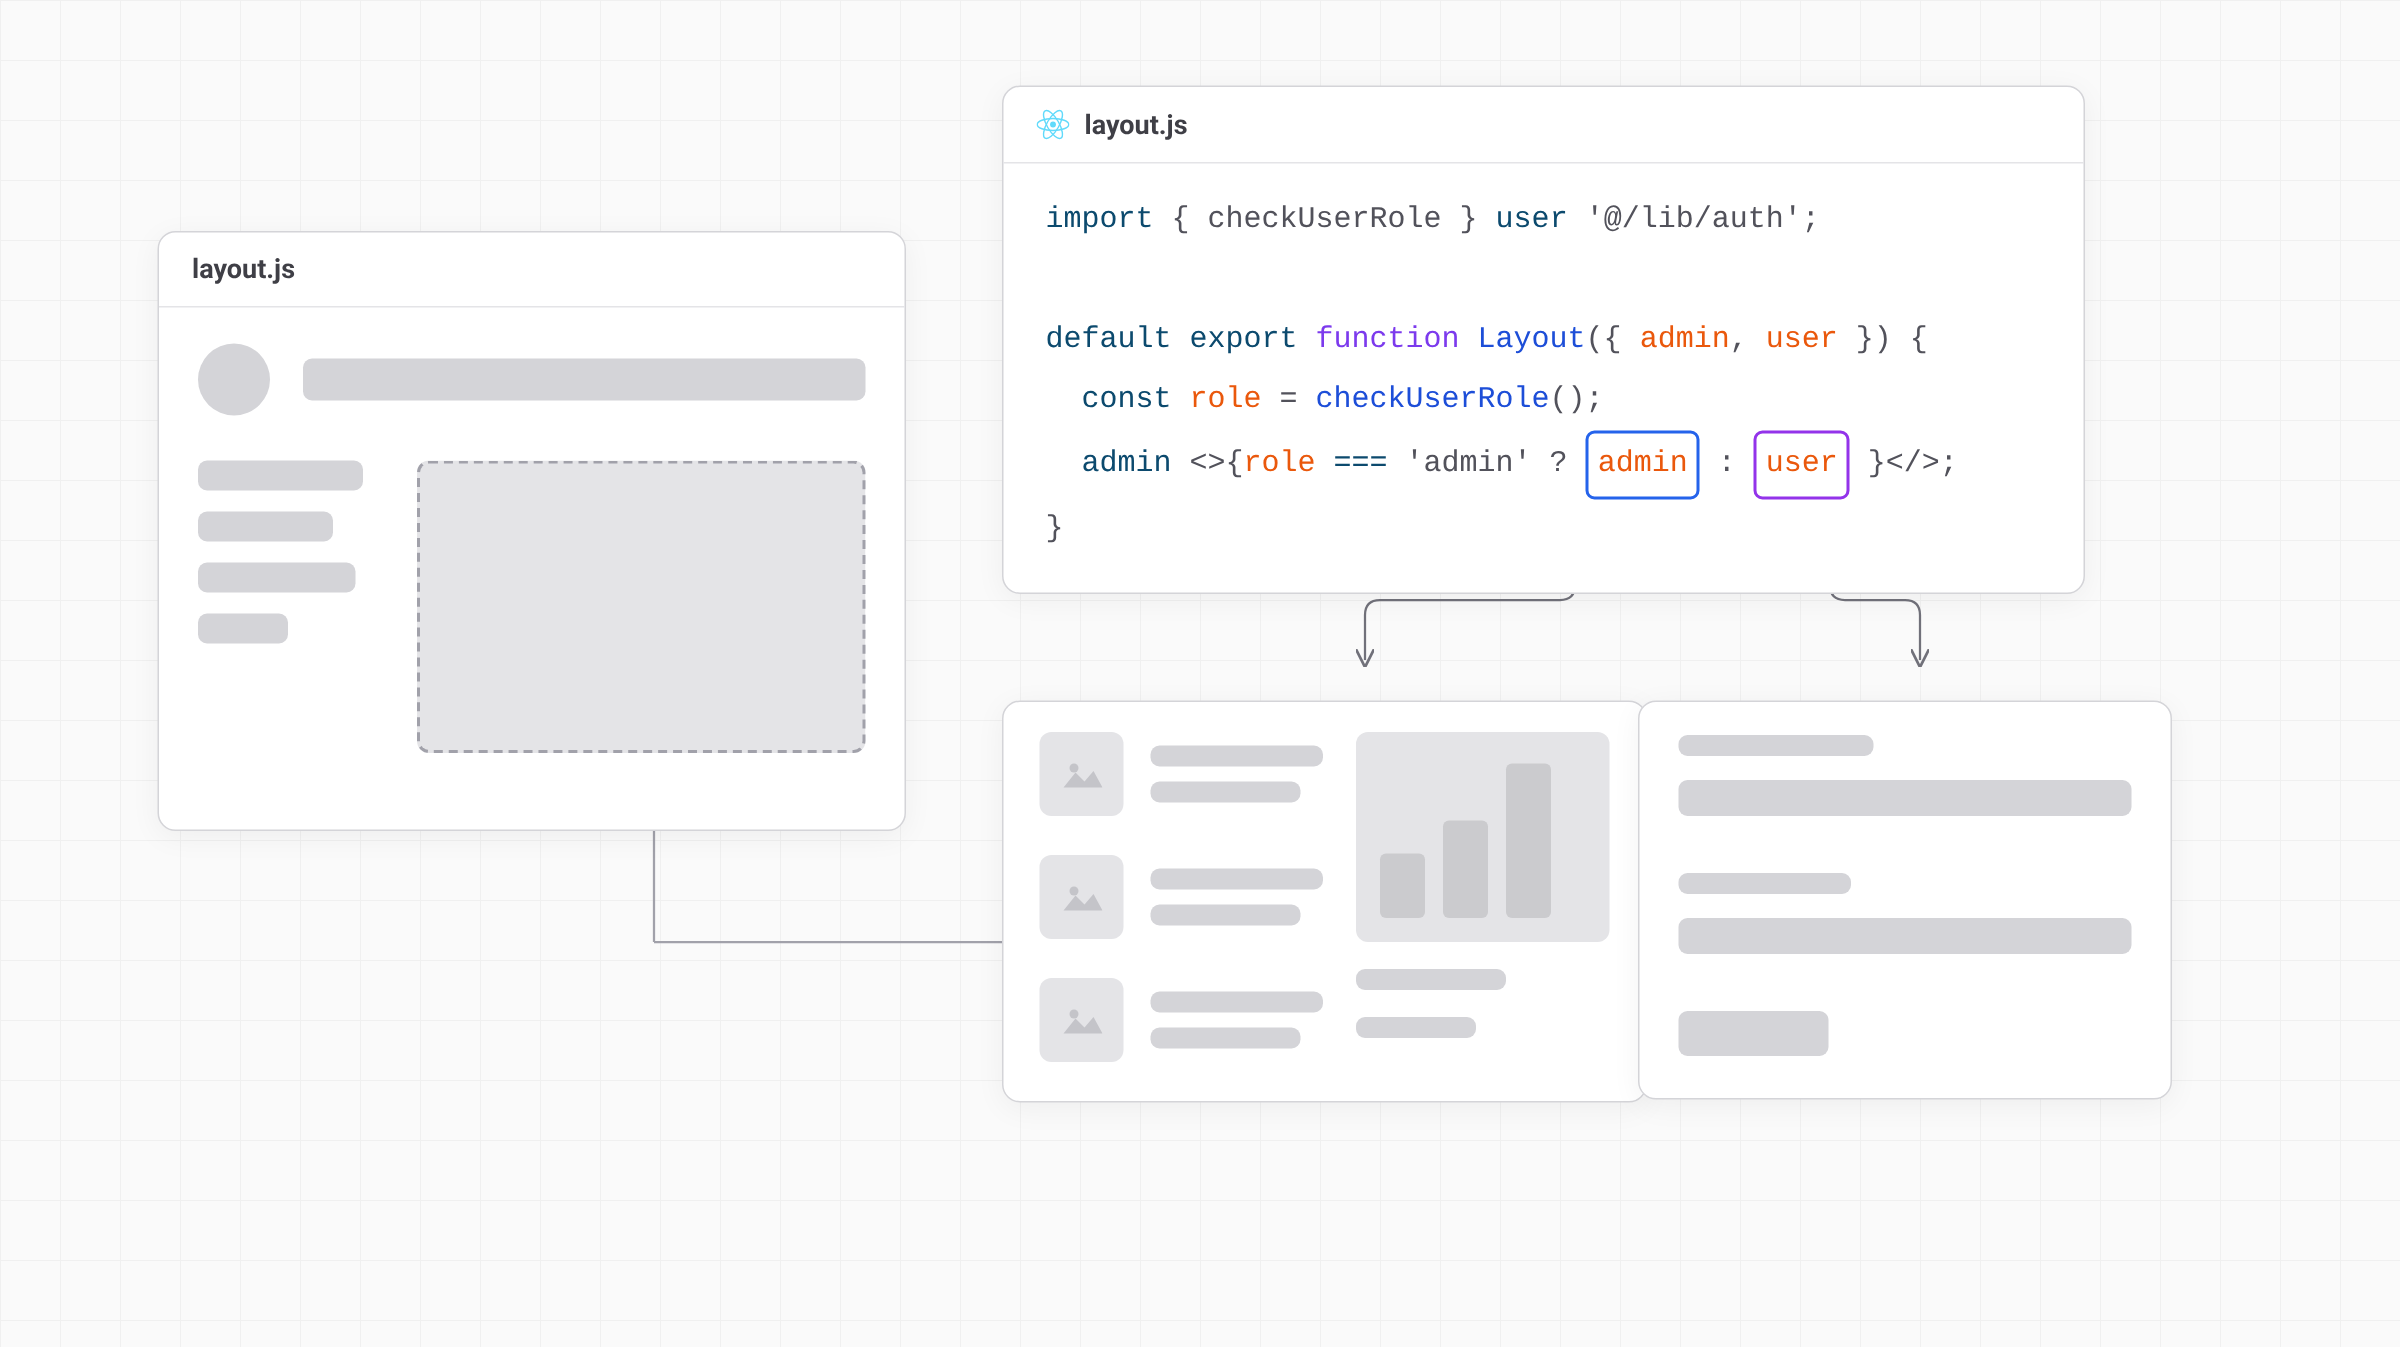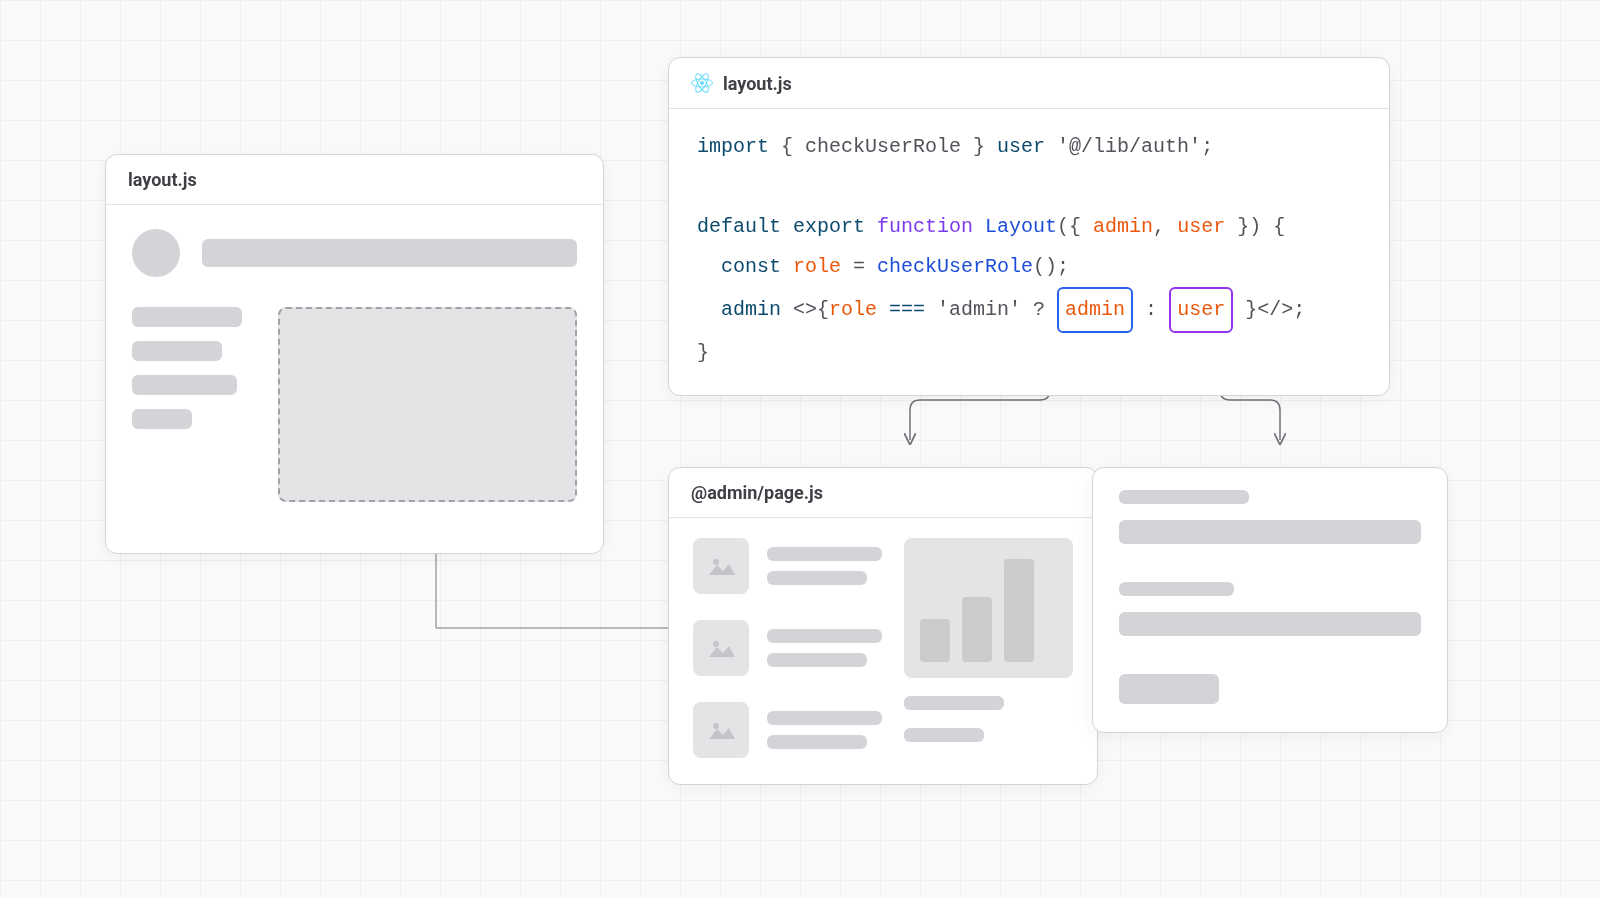--- a/index.html
+++ b/index.html
@@ -131,23 +131,20 @@
   </div>
   <div class="panel-body code" style="padding:18px 28px 22px"><span class="k-red">import</span><span class="k-gray"> { </span><span class="k-gray">checkUserRole</span><span class="k-gray"> } </span><span class="k-red">user</span><span class="k-gray"> '@/lib/auth'</span><span class="k-gray">;</span>
 
 <span class="k-red">default</span><span class="k-red"> export</span><span class="k-purple"> function</span><span class="k-blue"> Layout</span><span class="k-gray">({ </span><span class="k-orange">admin</span><span class="k-gray">, </span><span class="k-orange">user</span><span class="k-gray"> }) {</span>
 <span class="k-red">  const</span><span class="k-orange"> role</span><span class="k-gray"> = </span><span class="k-blue">checkUserRole</span><span class="k-gray">();</span>
 <span class="k-red">  admin</span><span class="k-gray"> &lt;&gt;{</span><span class="k-orange">role</span><span class="k-red"> === </span><span class="k-gray">'admin'</span><span class="k-gray"> ? </span><span class="chip-blue">admin</span><span class="k-gray"> : </span><span class="chip-purple">user</span><span class="k-gray"> }&lt;/&gt;;</span>
 <span class="k-gray">}</span></div>
 </div>
 
 <div class="panel" style="left:668px;top:467px;width:430px;">
-  <div class="panel-header">
-    <span>@admin/page.js</span>
-  </div>
   <div class="panel-body" style="display:flex;gap:22px;padding:20px 24px 26px">
     <div style="display:flex;flex-direction:column;gap:26px">
       <div style="display:flex;gap:18px;align-items:center">
         <div class="wf-img">
             <svg width="28" height="22" viewBox="0 0 28 22">
               <rect width="28" height="22" fill="none"></rect>
               <circle cx="9" cy="7" r="3" fill="#c4c4c9"></circle>
               <path d="M2 20 L10 10 L16 16 L22 9 L28 20 Z" fill="#c4c4c9"></path>
             </svg>
           </div>

